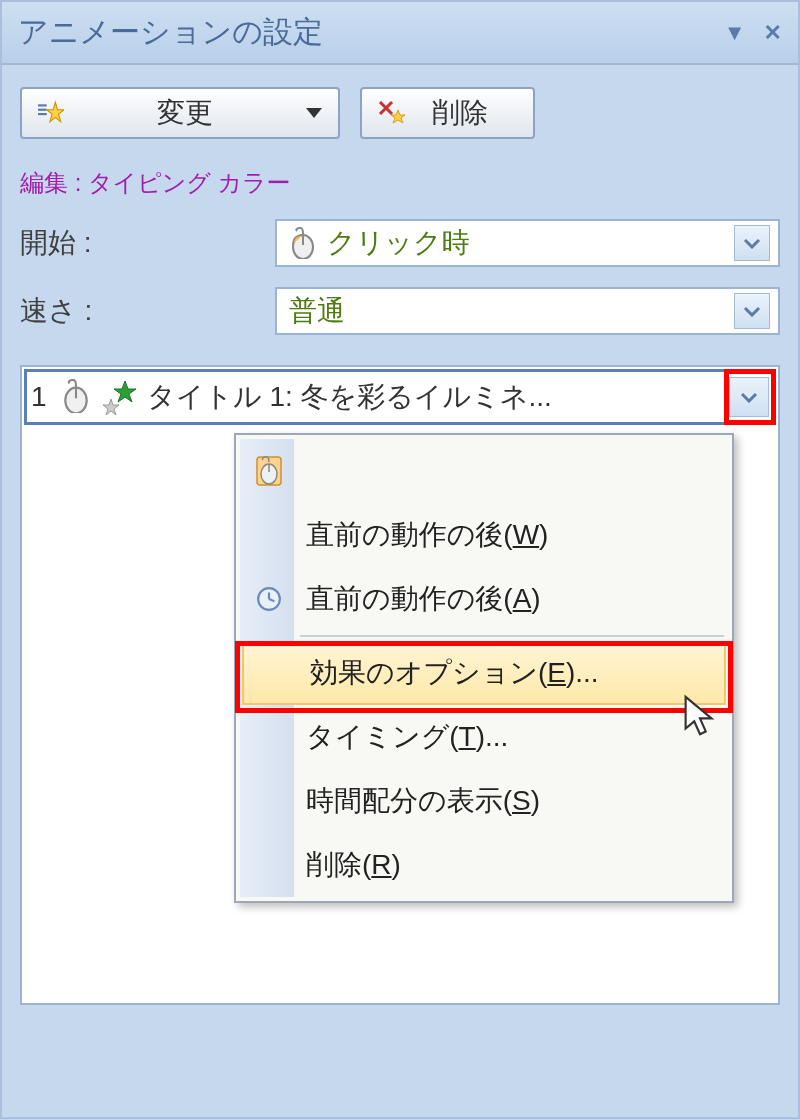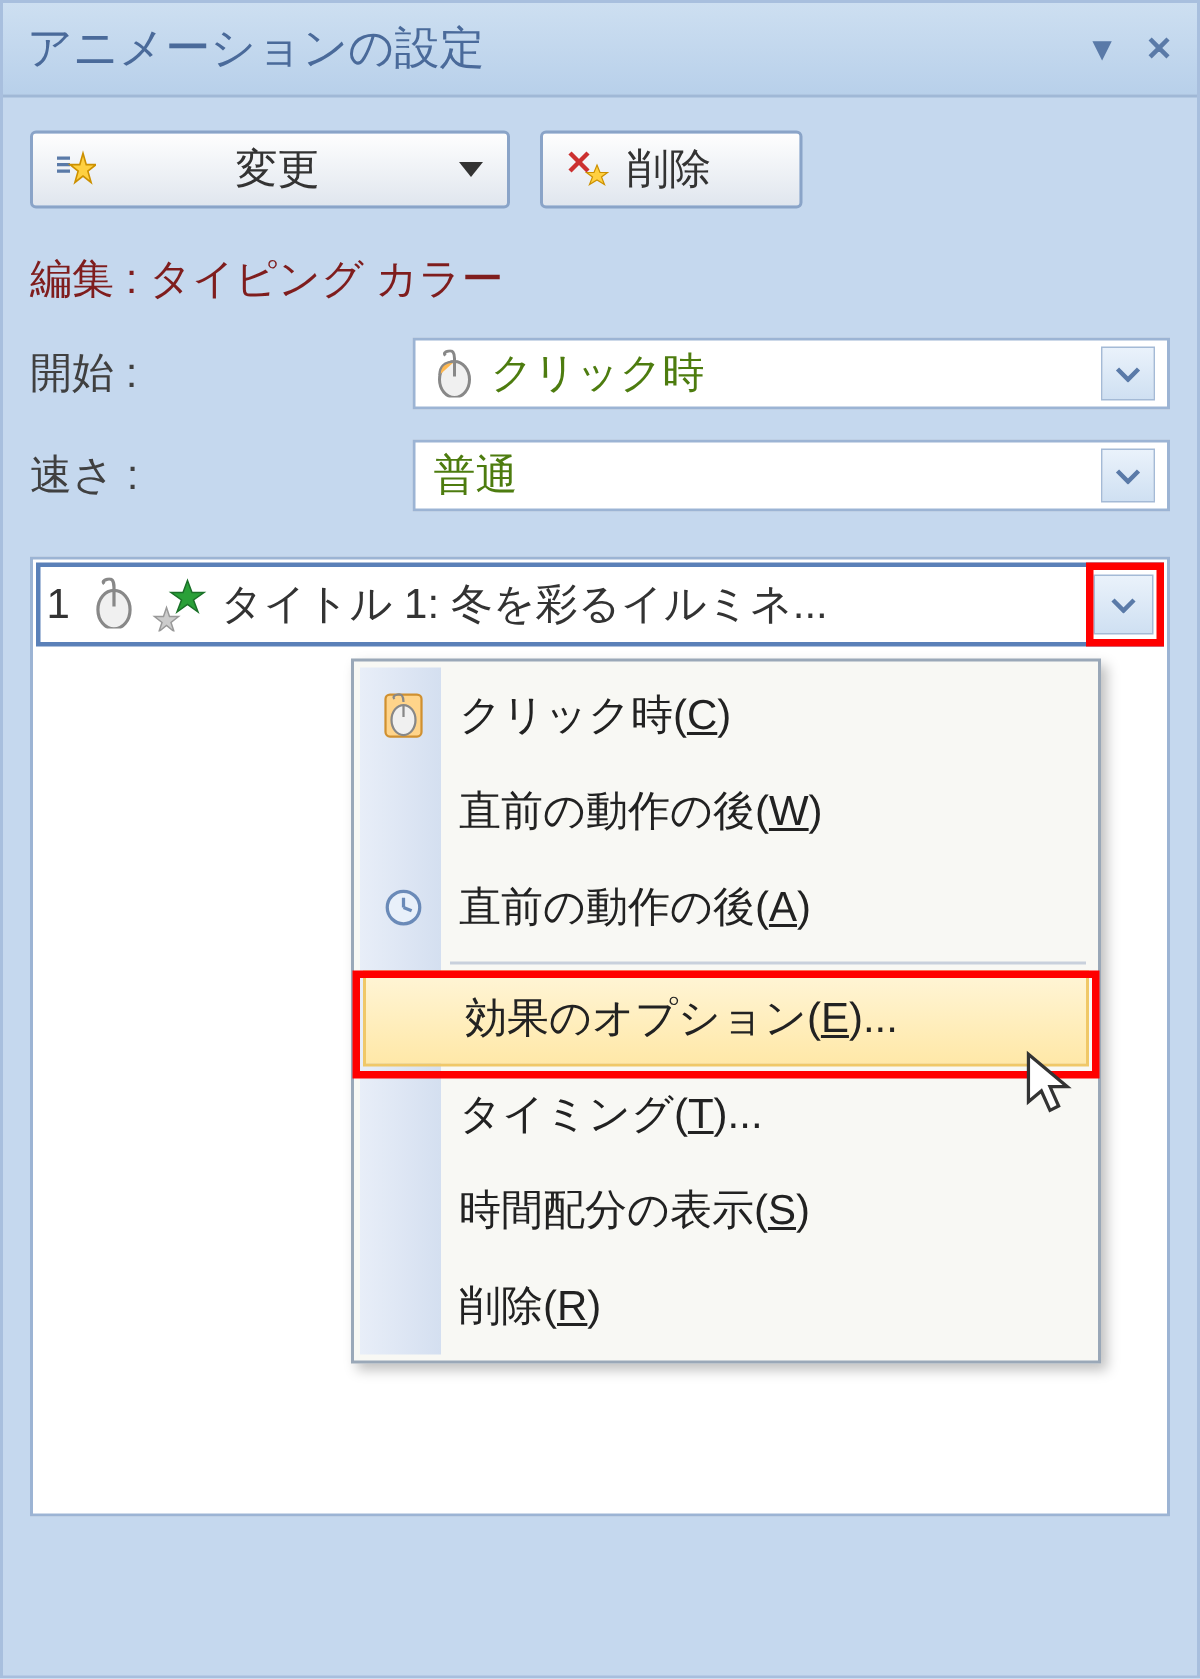--- a/index.html
+++ b/index.html
@@ -56,21 +56,21 @@
   margin-bottom: 28px;
 }
 
 .btn {
   background: linear-gradient(to bottom, #fefefe, #e0e6ee);
   border: 2px solid #8aa4c8;
   border-radius: 4px;
   padding: 8px 16px;
   display: flex;
   align-items: center;
-  gap: 10px;
+  gap: 24px;
   font-size: 28px;
   color: #333;
   cursor: pointer;
   height: 52px;
 }
 .btn-change { width: 320px; justify-content: flex-start; }
 .btn-remove { width: 175px; }
 .btn-change .lbl { flex: 1; text-align: center; }
 .dropdown-arrow {
   width: 0; height: 0;
@@ -82,22 +82,22 @@
 .icon-star {
   width: 26px; height: 26px; position: relative;
 }
 .icon-star svg { width: 100%; height: 100%; }
 
 .icon-remove {
   width: 30px; height: 26px; position: relative;
 }
 
 .edit-label {
-  color: #7f1d1d;
-  font-size: 28px;
+  color: #a21caf;
+  font-size: 24px;
   margin-bottom: 20px;
 }
 
 .form-row {
   display: flex;
   align-items: center;
   margin-bottom: 20px;
 }
 .form-label {
   color: #404040;
@@ -365,21 +365,20 @@
 
         <div class="menu-item">
           <span class="mi-icon">
             <svg viewBox="0 0 28 32" width="28" height="32">
               <rect x="2" y="2" width="24" height="28" rx="3" fill="#ffd48a" stroke="#d09030" stroke-width="1.5"></rect>
               <ellipse cx="14" cy="19" rx="8" ry="10" fill="#f0f0f0" stroke="#888" stroke-width="1.5"></ellipse>
               <line x1="14" y1="9" x2="14" y2="17" stroke="#888" stroke-width="1.5"></line>
               <path d="M 8 5 Q 6 3 10 2 Q 14 1 14 7" fill="none" stroke="#888" stroke-width="1.5"></path>
             </svg>
           </span>
-          <span><span>クリック時(</span><span class="underline">C</span><span>)</span></span>
         </div>
 
         <div class="menu-item">
           <span><span>直前の動作の後(</span><span class="underline">W</span><span>)</span></span>
         </div>
 
         <div class="menu-item">
           <span class="mi-icon">
             <svg viewBox="0 0 24 24" width="26" height="26">
               <circle cx="12" cy="12" r="10" fill="#e8f0fa" stroke="#6a8ab8" stroke-width="2"></circle>

